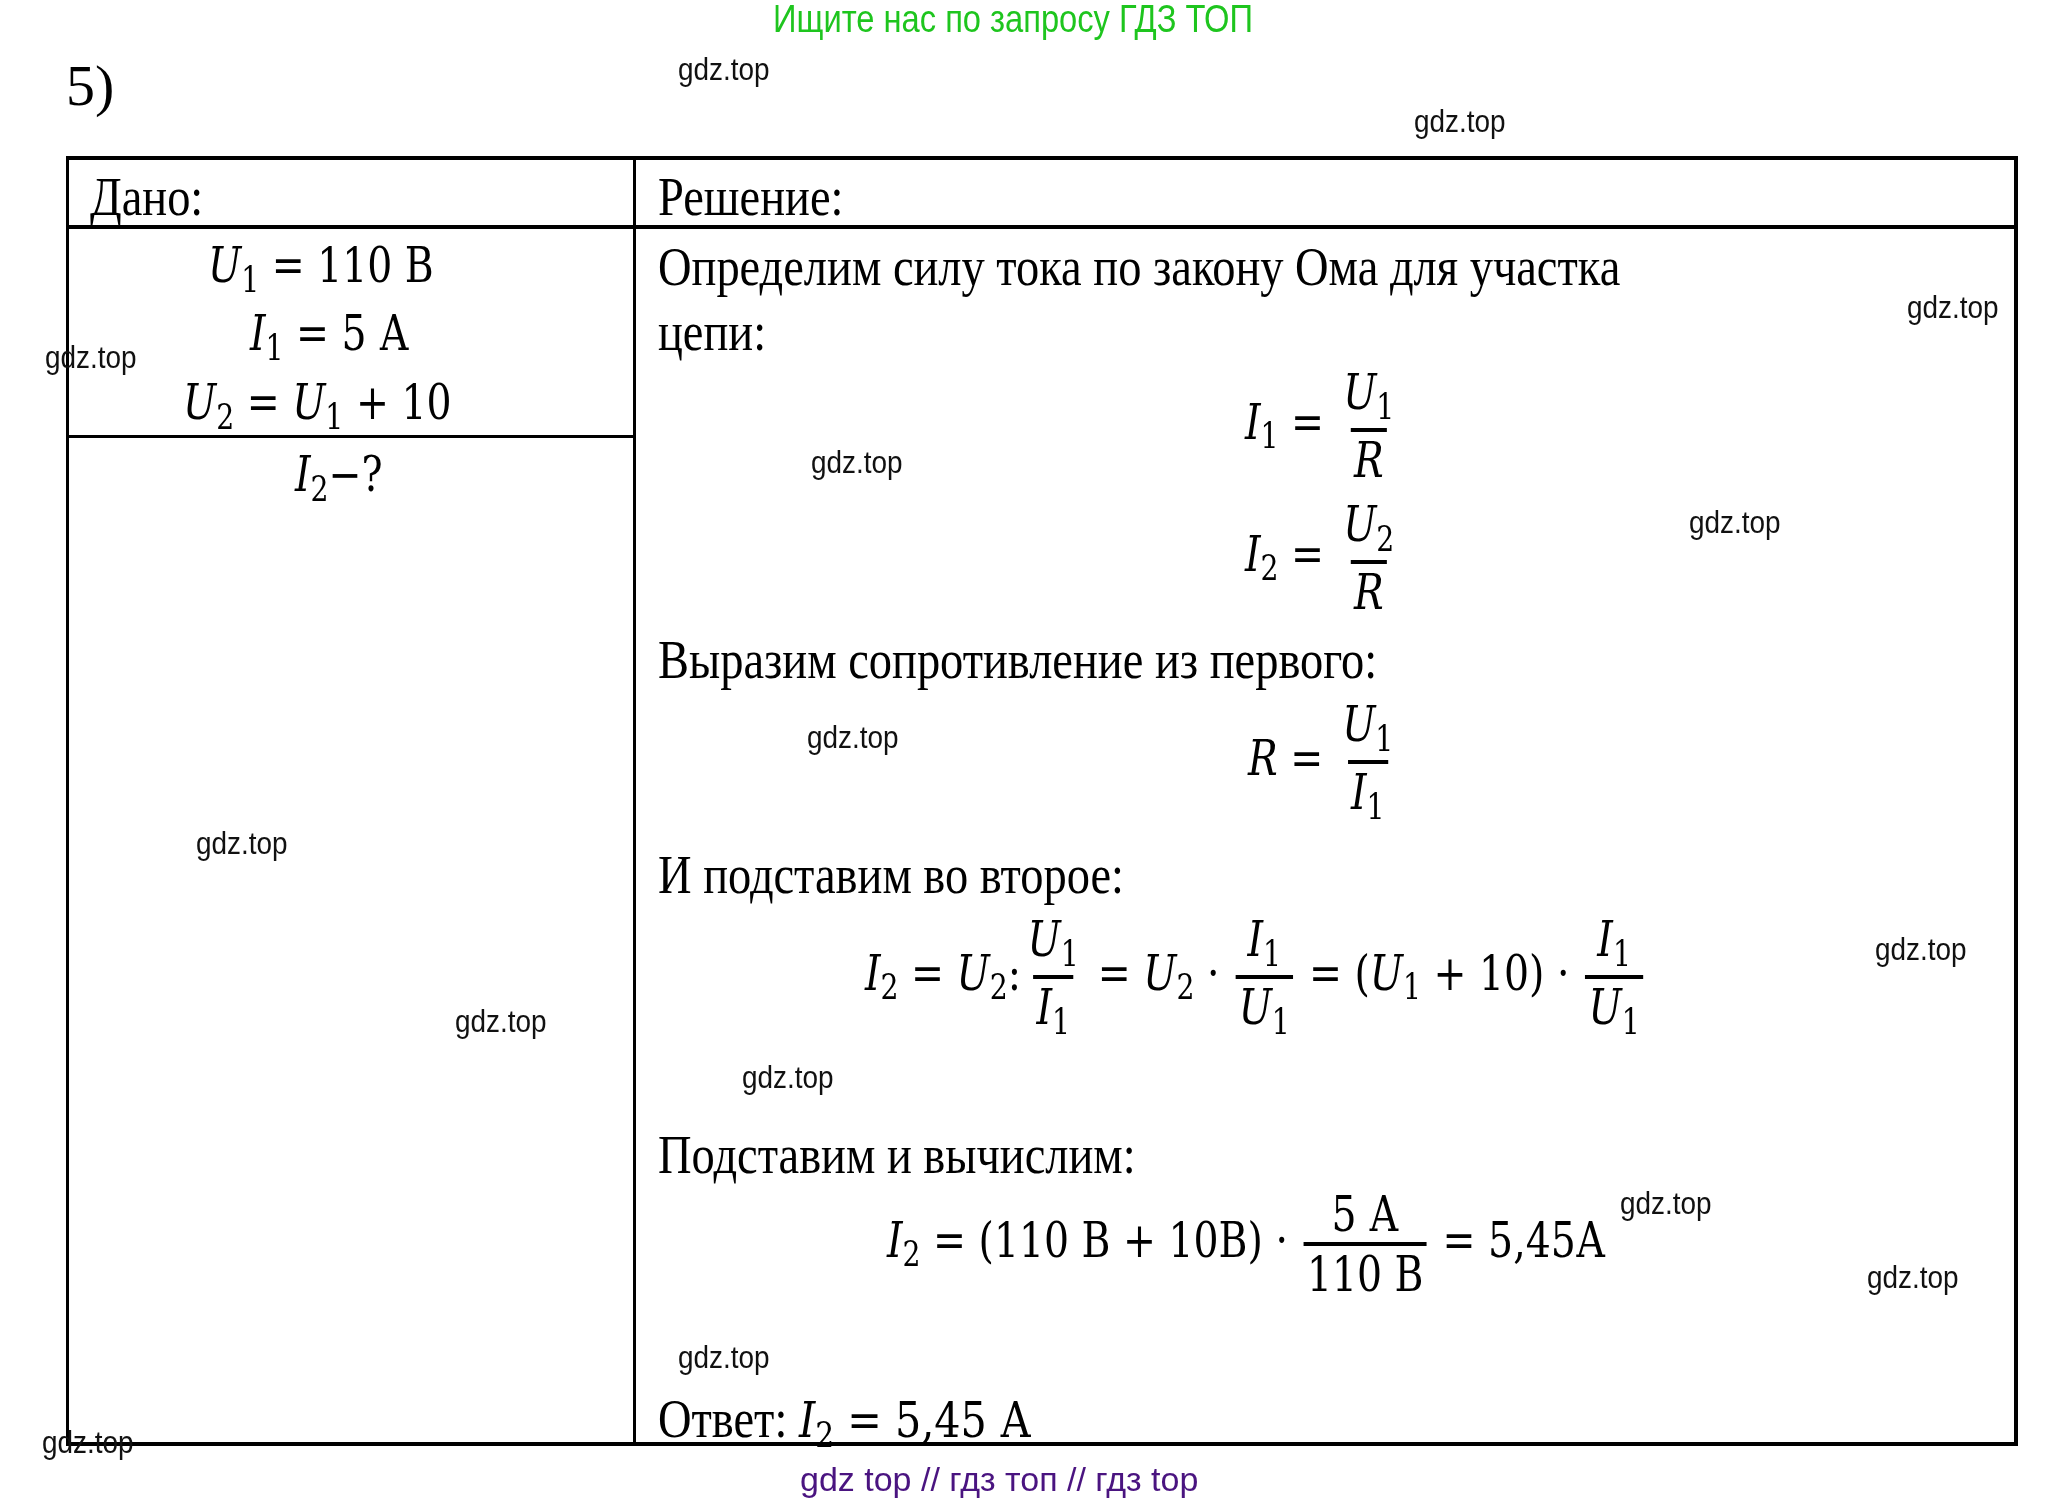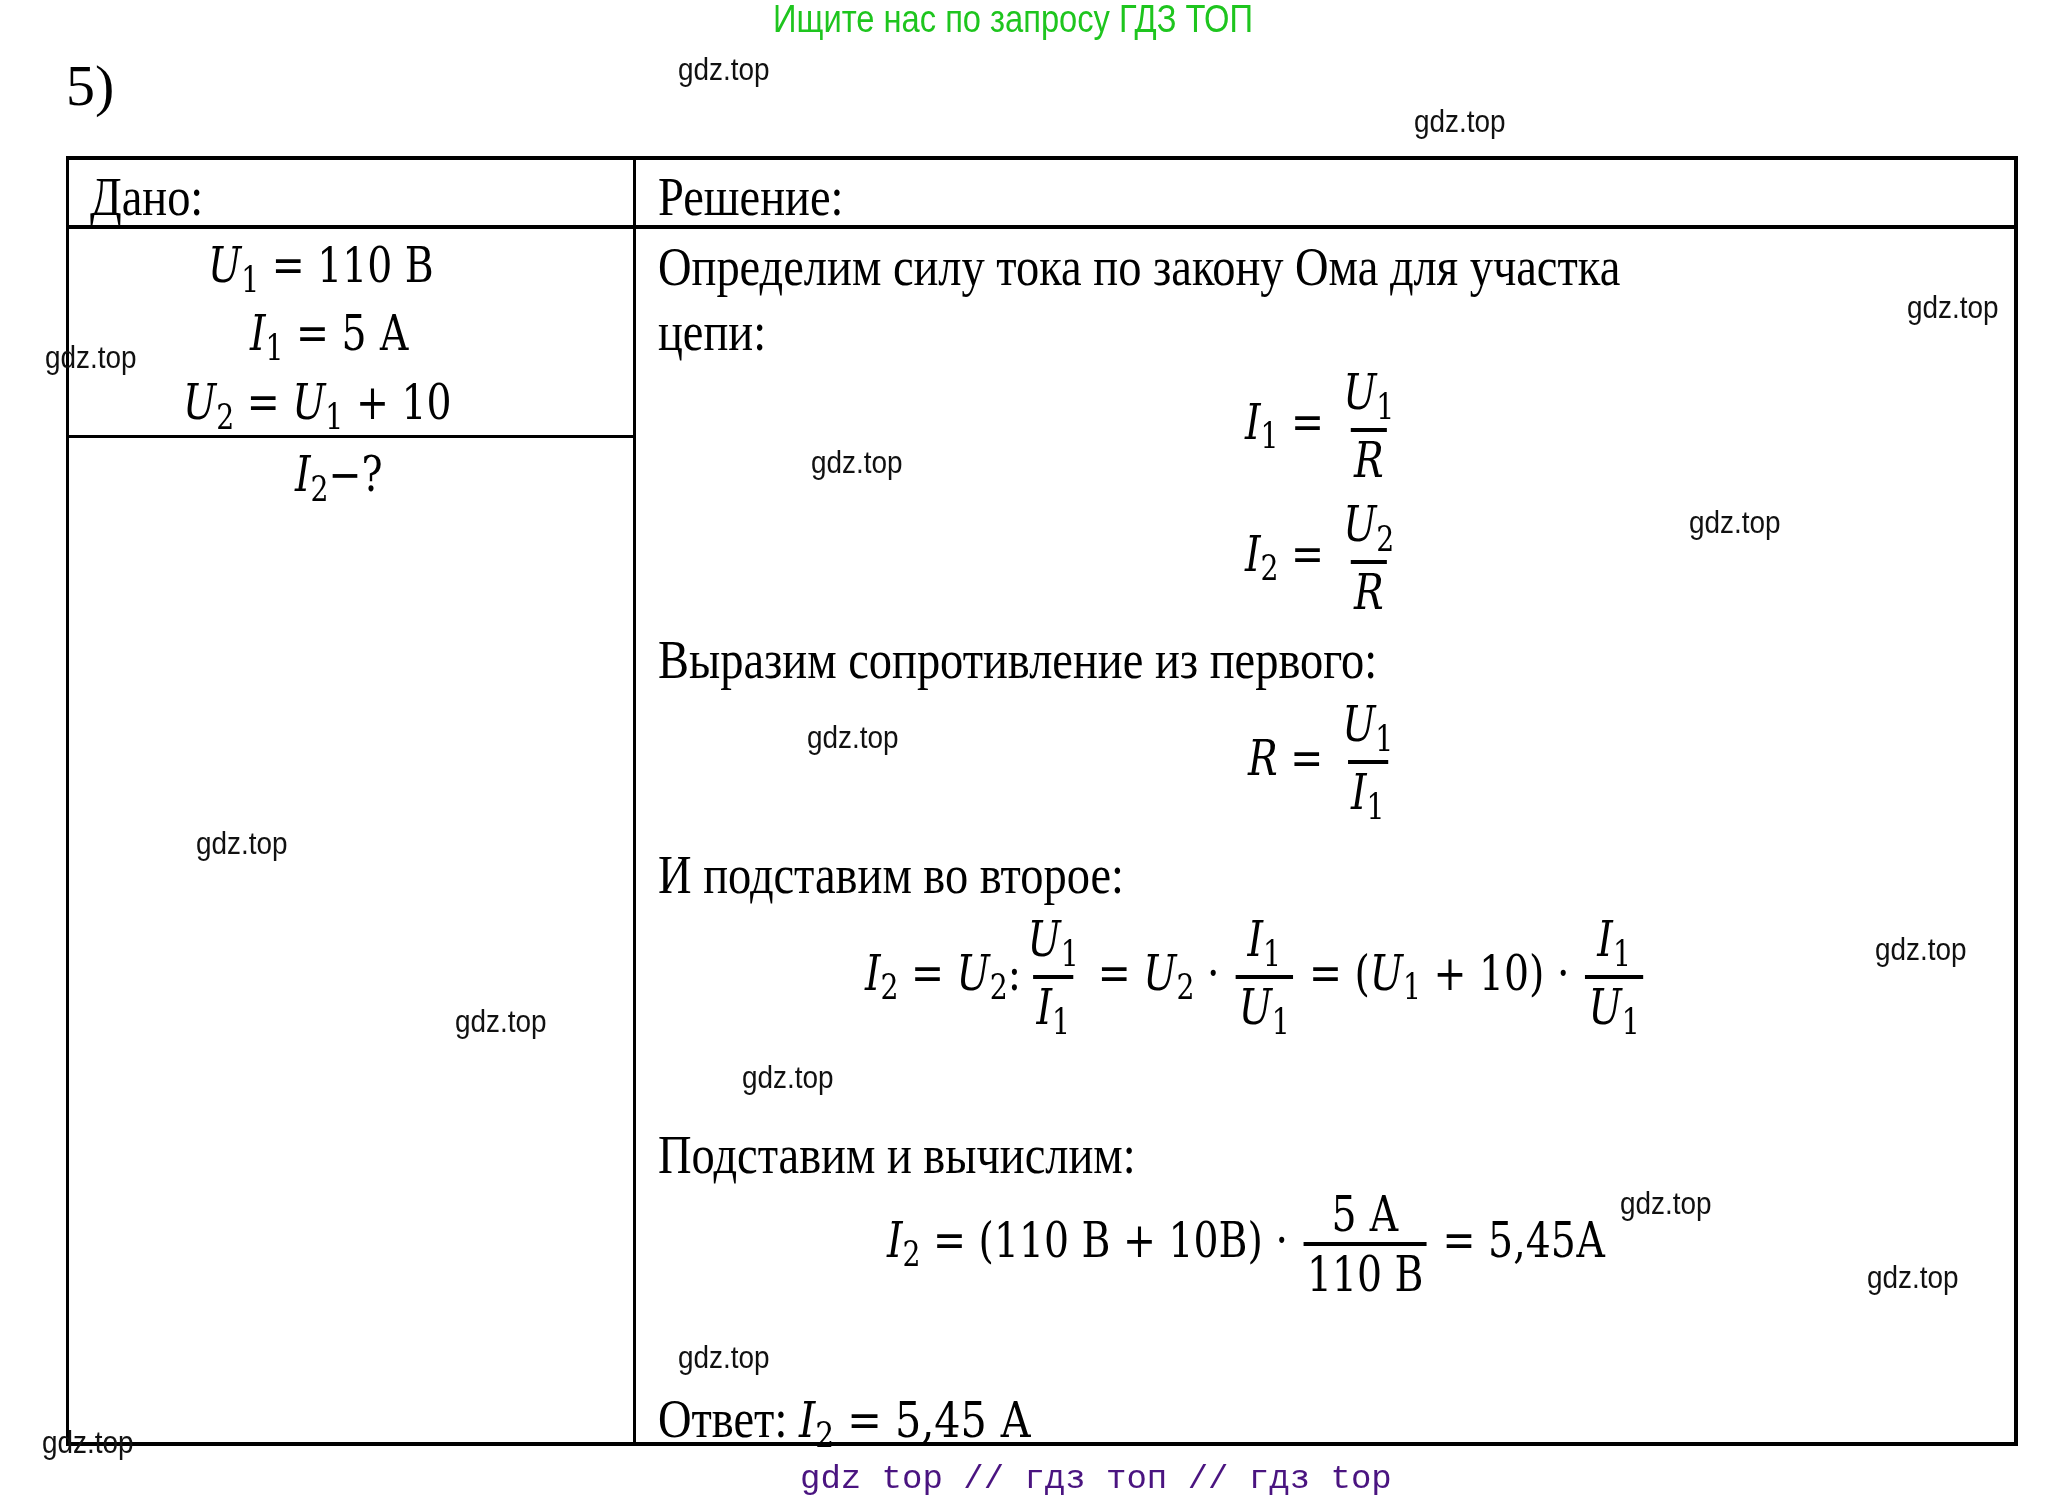--- a/index.html
+++ b/index.html
@@ -1,19 +1,19 @@
 <!DOCTYPE html>
 <html><head>
 <meta charset="utf-8">
 <style>
   html, body { margin: 0; padding: 0; background: #ffffff; }
   body { width: 2072px; height: 1510px; position: relative; overflow: hidden; }
   .abs { position: absolute; white-space: nowrap; }
   .banner { font-family: "Liberation Sans", sans-serif; font-size: 38px; color: #1ec51e; transform: scaleX(0.86); transform-origin: left top; }
-  .footer { font-family: Liberation Mono, monospace; font-size: 34px; color: #4a1480; }
+  .footer { font-family: Liberation Sans, sans-serif; font-size: 34px; color: #4a1480; }
   .num { font-family: "Liberation Serif", serif; font-size: 58px; color: #000; }
   .wm { font-family: "Liberation Sans", sans-serif; font-size: 31px; color: #111; transform: scaleX(0.9); transform-origin: left top; }
   .txt { font-family: "Liberation Serif", serif; font-size: 54px; color: #000; transform: scaleX(0.86); transform-origin: left top; line-height: 1; }
   .math { font-family: "DejaVu Serif", serif; font-size: 48px; color: #000; line-height: 1; transform: scaleX(0.82); transform-origin: left top; }
   .math i { font-style: italic; }
   .math sub { font-size: 0.72em; vertical-align: -0.28em; font-style: normal; }
   .frac { display: inline-flex; flex-direction: column; align-items: center; vertical-align: middle; margin: 0 4px; }
   .frac .n { padding: 0 4px 4px 4px; }
   .frac .d { padding: 4px 4px 0 4px; border-top: 4px solid #000; }
   .hline { position: absolute; background: #000; height: 3px; }

